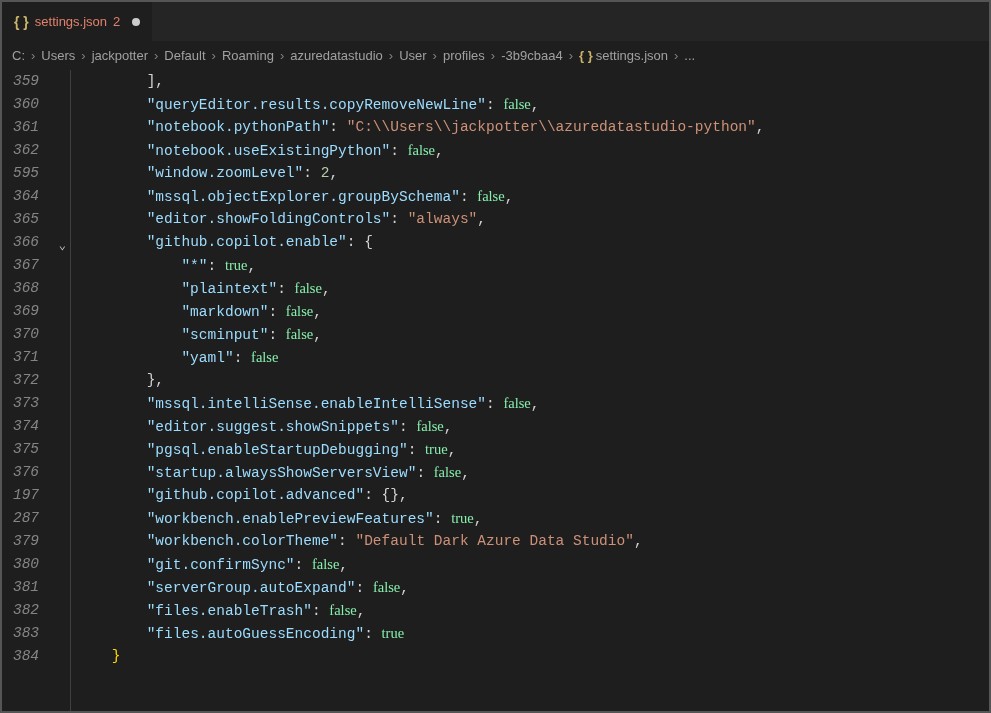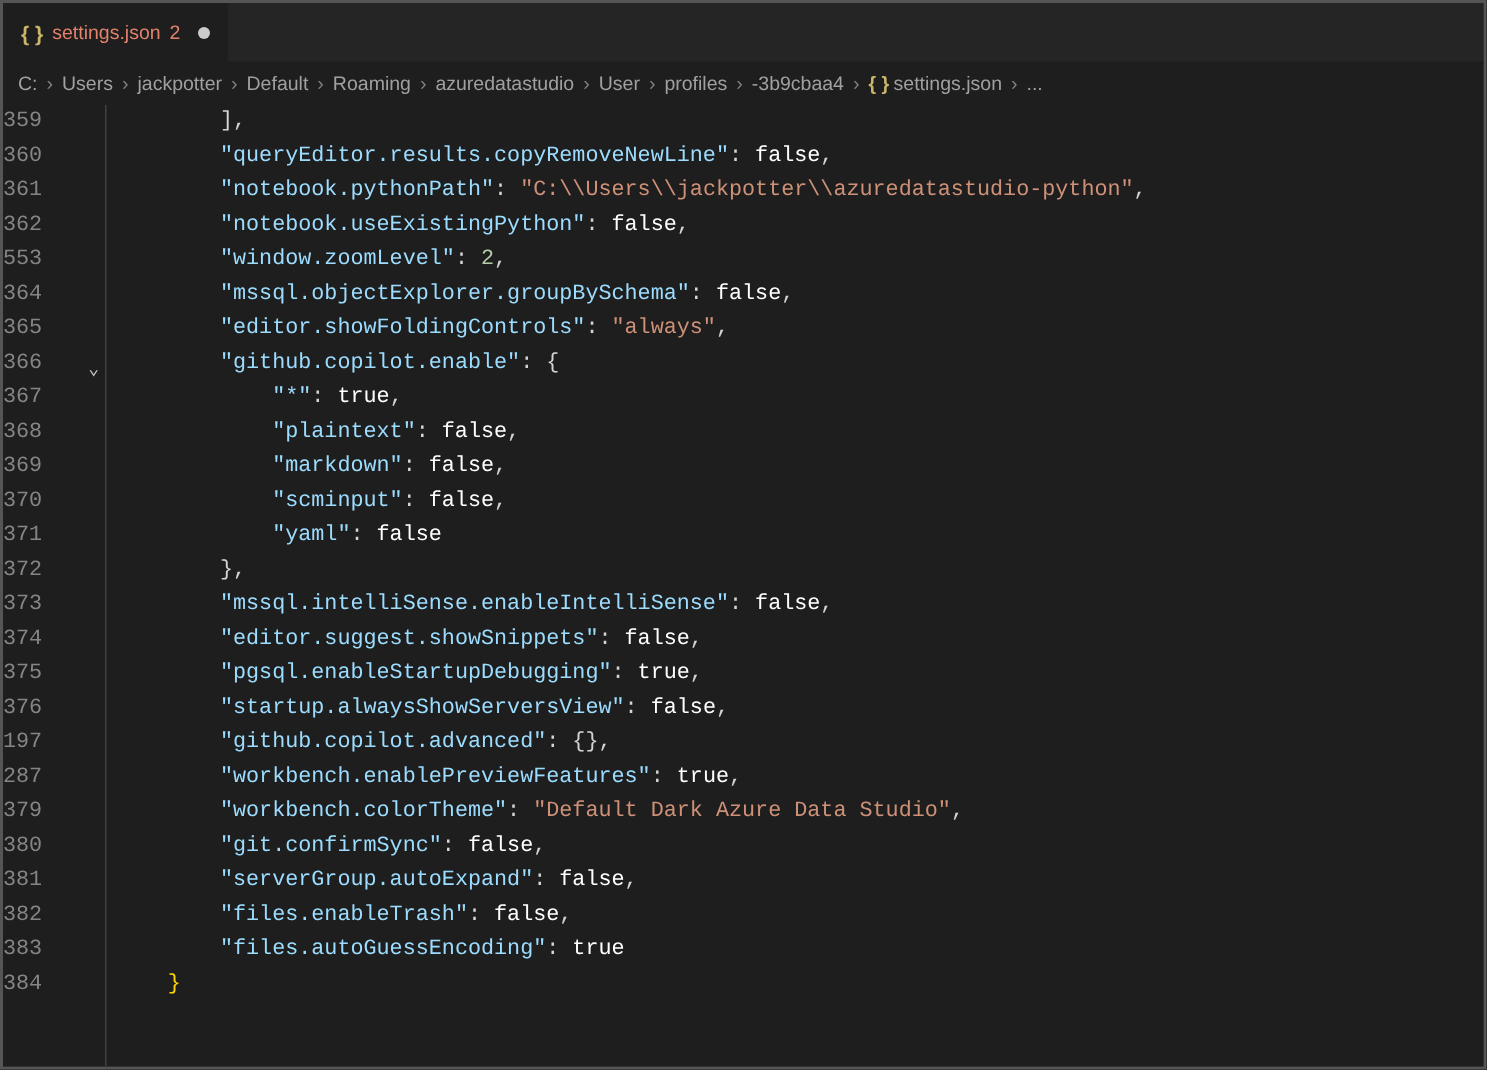--- a/index.html
+++ b/index.html
@@ -81,25 +81,26 @@
     .editor {
       display: flex;
       height: calc(100% - 68px);
       font-family: Consolas, "Courier New", monospace;
       font-size: 14.5px;
       line-height: 23px;
     }
     .gutter {
       width: 68px;
       background: #1e1e1e;
-      text-align: left;
+      text-align: center;
       color: #858585;
       padding-right: 6px;
       user-select: none;
       flex-shrink: 0;
+      font-style: italic;
     }
     .gutter .ln {
       height: 23px;
       padding-right: 14px;
       position: relative;
     }
     .fold-chevron {
       position: absolute;
       right: -2px;
       top: 4px;
@@ -112,21 +113,21 @@
       white-space: pre;
       position: relative;
       padding-left: 6px;
       border-left: 1px solid #404040;
     }
     .code-line {
       height: 23px;
     }
     .tok-key { color: #9cdcfe; }
     .tok-str { color: #ce9178; }
-    .tok-bool { color: #ffffff; }
+    .tok-bool { color: #86efac; font-family: Liberation Serif, serif; }
     .tok-num { color: #b5cea8; }
     .tok-punc { color: #d4d4d4; }
     .tok-brace { color: #ffd700; }
     .overflow-ellipsis {
       color: #a0a0a0;
     }
   </style>
 </head>
 <body>
 
@@ -162,21 +163,21 @@
     <span class="crumb-sep">›</span>
     <span class="crumb"><span class="overflow-ellipsis">...</span></span>
   </div>
 
 <div class="editor">
   <div class="gutter" id="gutter">
       <div class="ln">359</div>
       <div class="ln">360</div>
       <div class="ln">361</div>
       <div class="ln">362</div>
-      <div class="ln">553</div>
+      <div class="ln">595</div>
       <div class="ln">364</div>
       <div class="ln">365</div>
       <div class="ln">366<span class="fold-chevron">⌄</span></div>
       <div class="ln">367</div>
       <div class="ln">368</div>
       <div class="ln">369</div>
       <div class="ln">370</div>
       <div class="ln">371</div>
       <div class="ln">372</div>
       <div class="ln">373</div>

